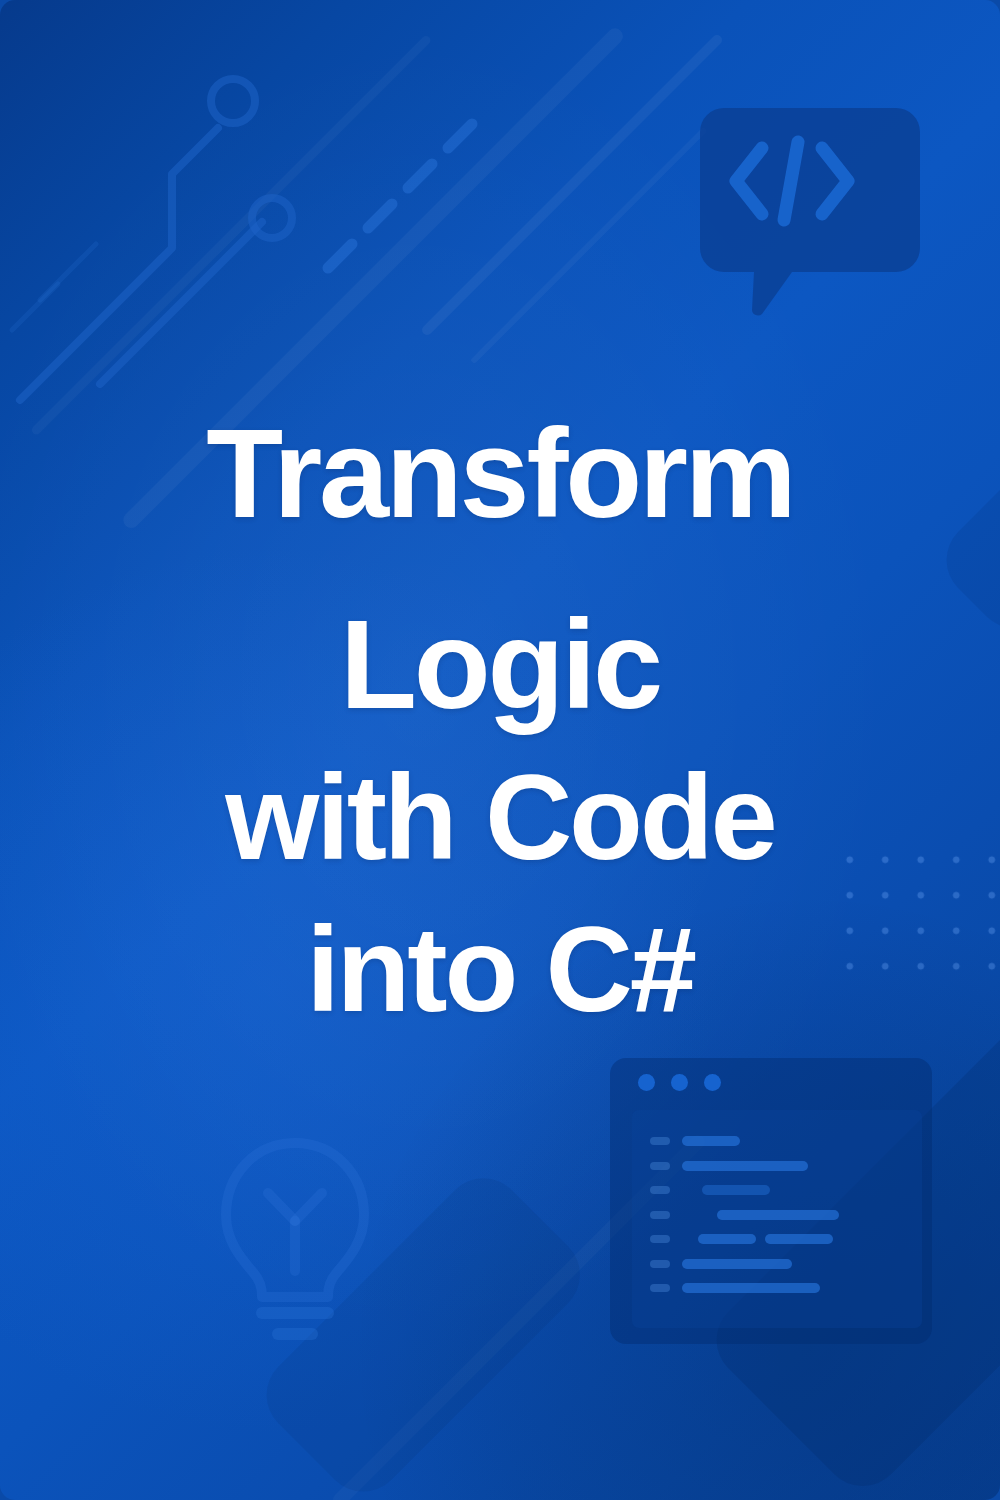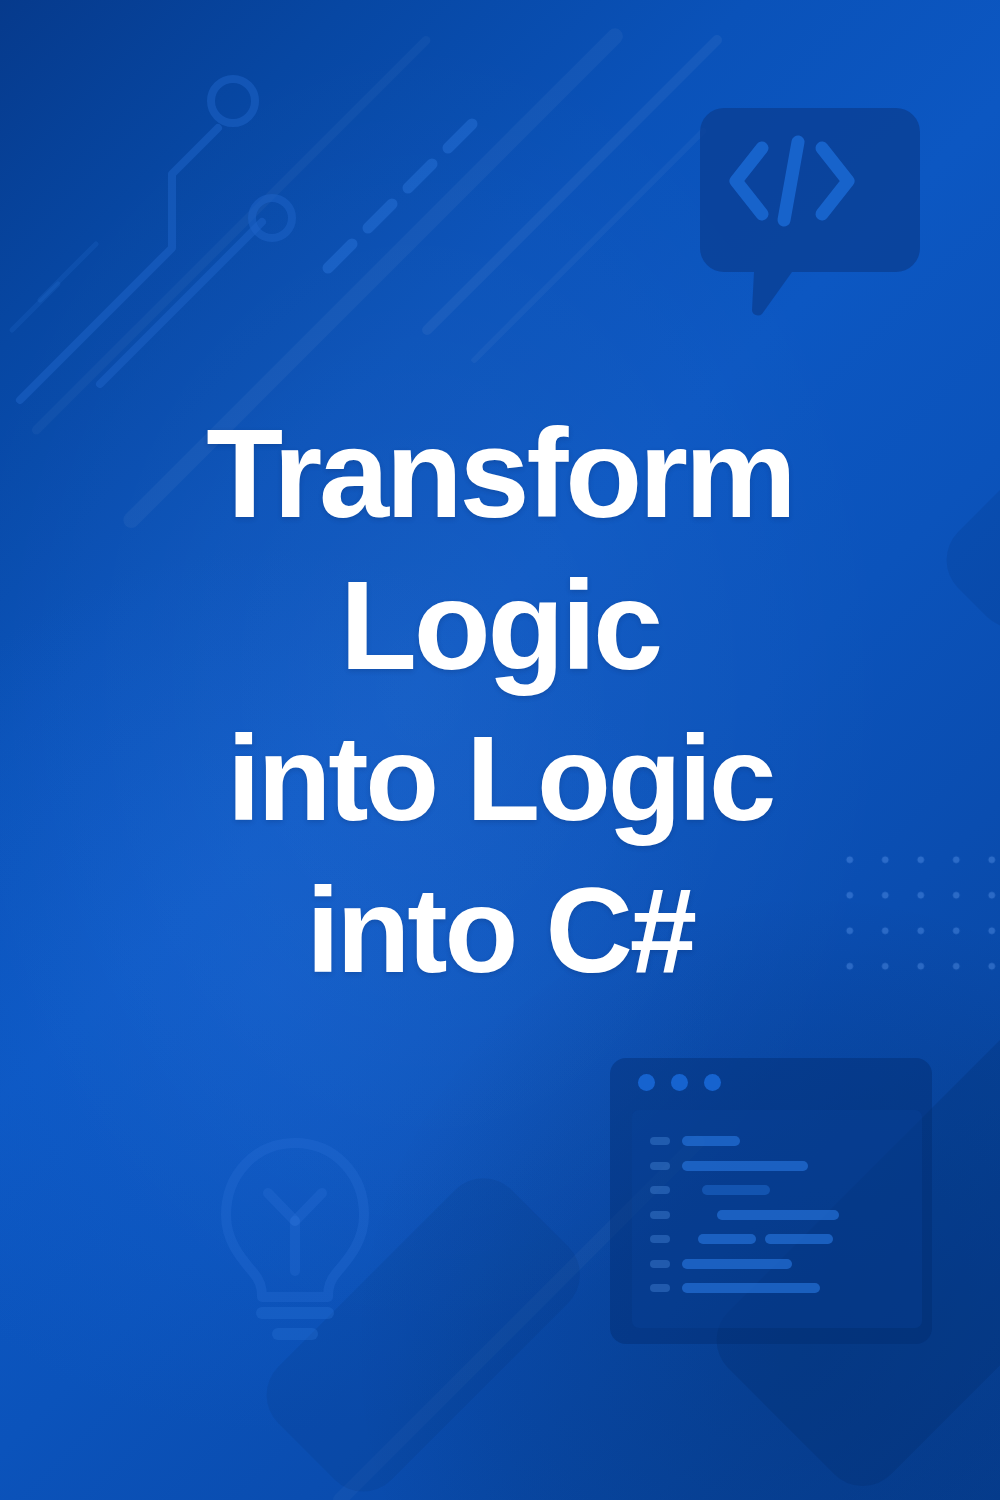--- a/index.html
+++ b/index.html
@@ -18,20 +18,21 @@
     background:
       linear-gradient(135deg,
         #063a8c 0%,
         #0747a3 14%,
         #0a52b9 30%,
         #0c57c2 44%,
         #0b53bb 58%,
         #0a4db0 72%,
         #0847a2 86%,
         #063f93 100%);
+    border-radius: 15px;
   }
 
   
   .glow {
     position:absolute;
     left:-180px; top:540px;
     width:900px; height:900px;
     border-radius:50%;
     background:radial-gradient(circle at 50% 50%, rgba(30,110,225,0.28) 0%, rgba(30,110,225,0.10) 45%, rgba(30,110,225,0) 70%);
     pointer-events:none;
@@ -129,21 +130,21 @@
     font-family:"Liberation Sans", sans-serif;
     font-weight:700;
     font-size:124px;
     line-height:152px;
     letter-spacing:-3.2px;
     text-shadow:0 2px 5px rgba(0,20,60,0.18);
     padding:0 60px;
   }
   .headline .ln { display:block; white-space:nowrap; }
   .headline .ln.l1 { font-size:126px; }
-  .headline .ln.l2 { font-size:126px; }
+  .headline .ln.l2 { font-size:126px;margin-top:39px; }
   .headline .ln.l3 { font-size:121px; }
   .headline .ln.l4 { font-size:121px; }
 </style>
 </head>
 <body>
 
 <div id="poster">
 
   <div class="glow"></div>
   <div class="glow2"></div>
@@ -188,21 +189,21 @@
         <path d="M98 34 L84 112"></path>
       </g>
     </svg>
   </div>
 
   <div class="dotgrid"></div>
 
   <h1 class="headline">
     <span class="ln l1">Transform</span>
     <span class="ln l2">Logic</span>
-    <span class="ln l3">into Logic</span>
+    <span class="ln l3">with Code</span>
     <span class="ln l4">into C#</span>
   </h1>
 
   <div class="bulb-wrap">
     <svg viewBox="0 0 190 215" fill="none">
       <g stroke="#2a72d6" stroke-opacity="0.30" stroke-width="10" stroke-linecap="round" stroke-linejoin="round" fill="none">
         <path d="M95 8 C55 8 26 40 26 80 C26 105 40 122 52 136 C60 145 62 152 62 162 H128 C128 152 130 145 138 136 C150 122 164 105 164 80 C164 40 135 8 95 8 Z"></path>
         <path d="M95 136 V86"></path>
         <path d="M95 86 L68 58"></path>
         <path d="M95 86 L122 58"></path>

